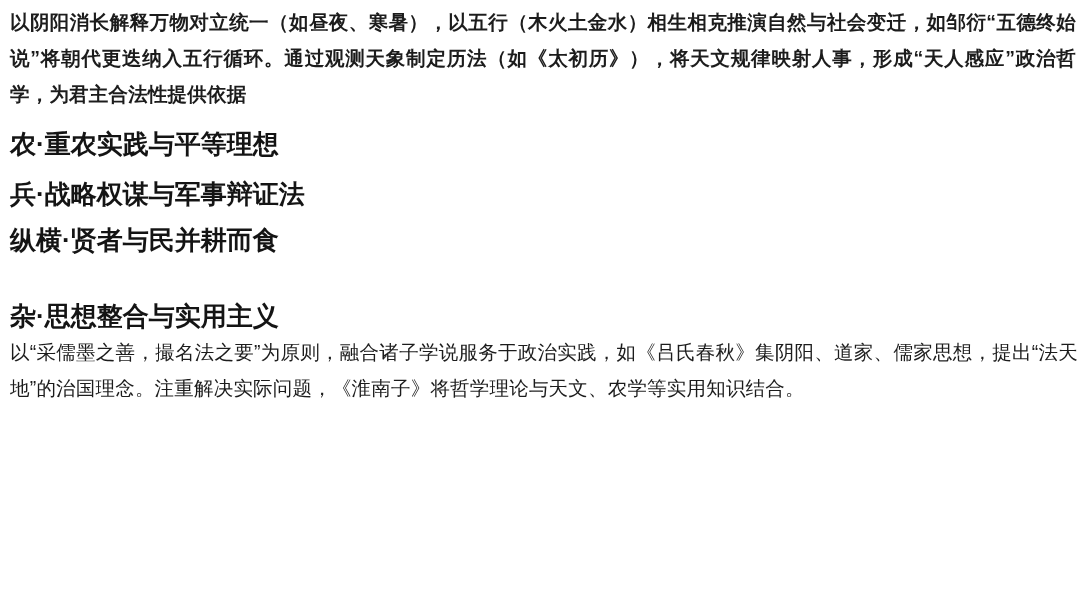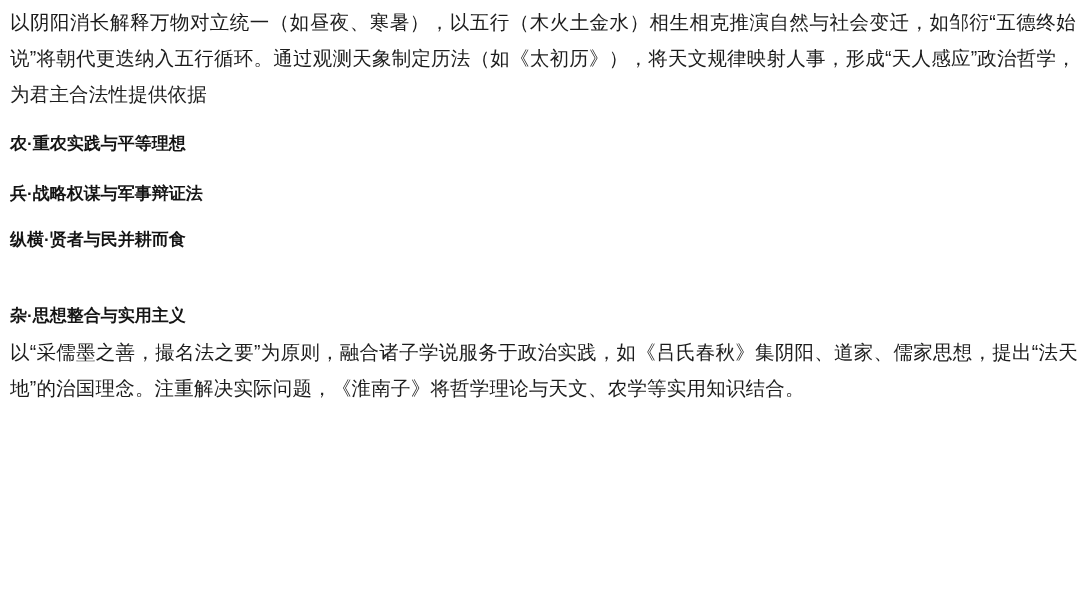--- a/index.html
+++ b/index.html
@@ -24,37 +24,38 @@
   .para {
     font-size: 19.5px;
     line-height: 36px;
     letter-spacing: 0.2px;
     color: #1c1c1c;
     text-align: justify;
     text-justify: inter-character;
     margin: 0;
   }
   .heading {
-    font-size: 17px;
+    font-size: 26px;
     line-height: 36px;
     font-weight: bold;
     color: #141414;
     margin: 0;
   }
   .gap-small {
     height: 10px;
   }
   .gap-med {
     height: 14px;
   }
   .gap-large {
     height: 40px;
   }
   .intro {
     padding-right: 2px;
+    font-weight: bold;
   }
 </style>
 </head>
 <body>
 
 <div class="page">
 
   <p class="para intro">以阴阳消长解释万物对立统一（如昼夜、寒暑），以五行（木火土金水）相生相克推演自然与社会变迁，如邹衍“五德终始说”将朝代更迭纳入五行循环。通过观测天象制定历法（如《太初历》），将天文规律映射人事，形成“天人感应”政治哲学，为君主合法性提供依据</p>
 
   <div class="gap-med"></div>

